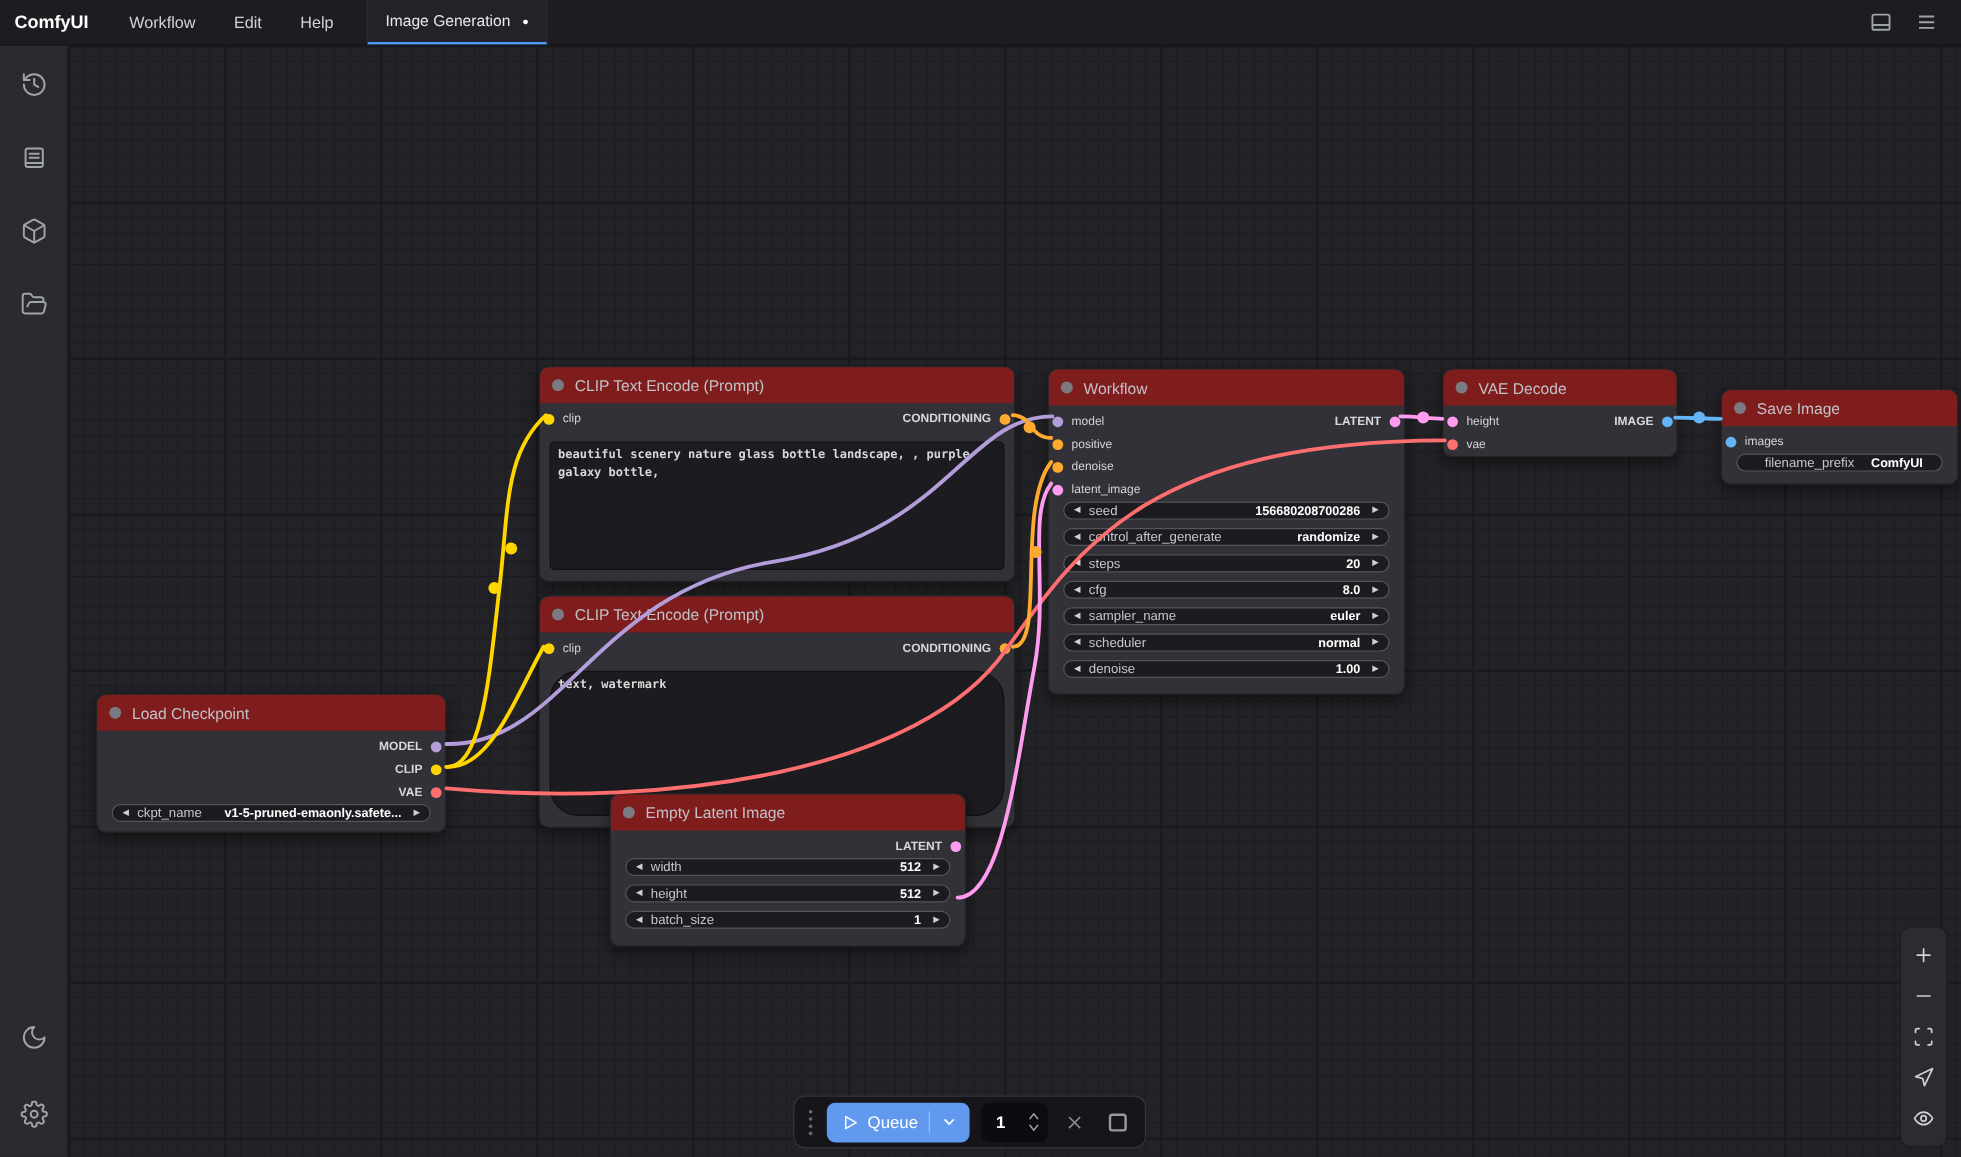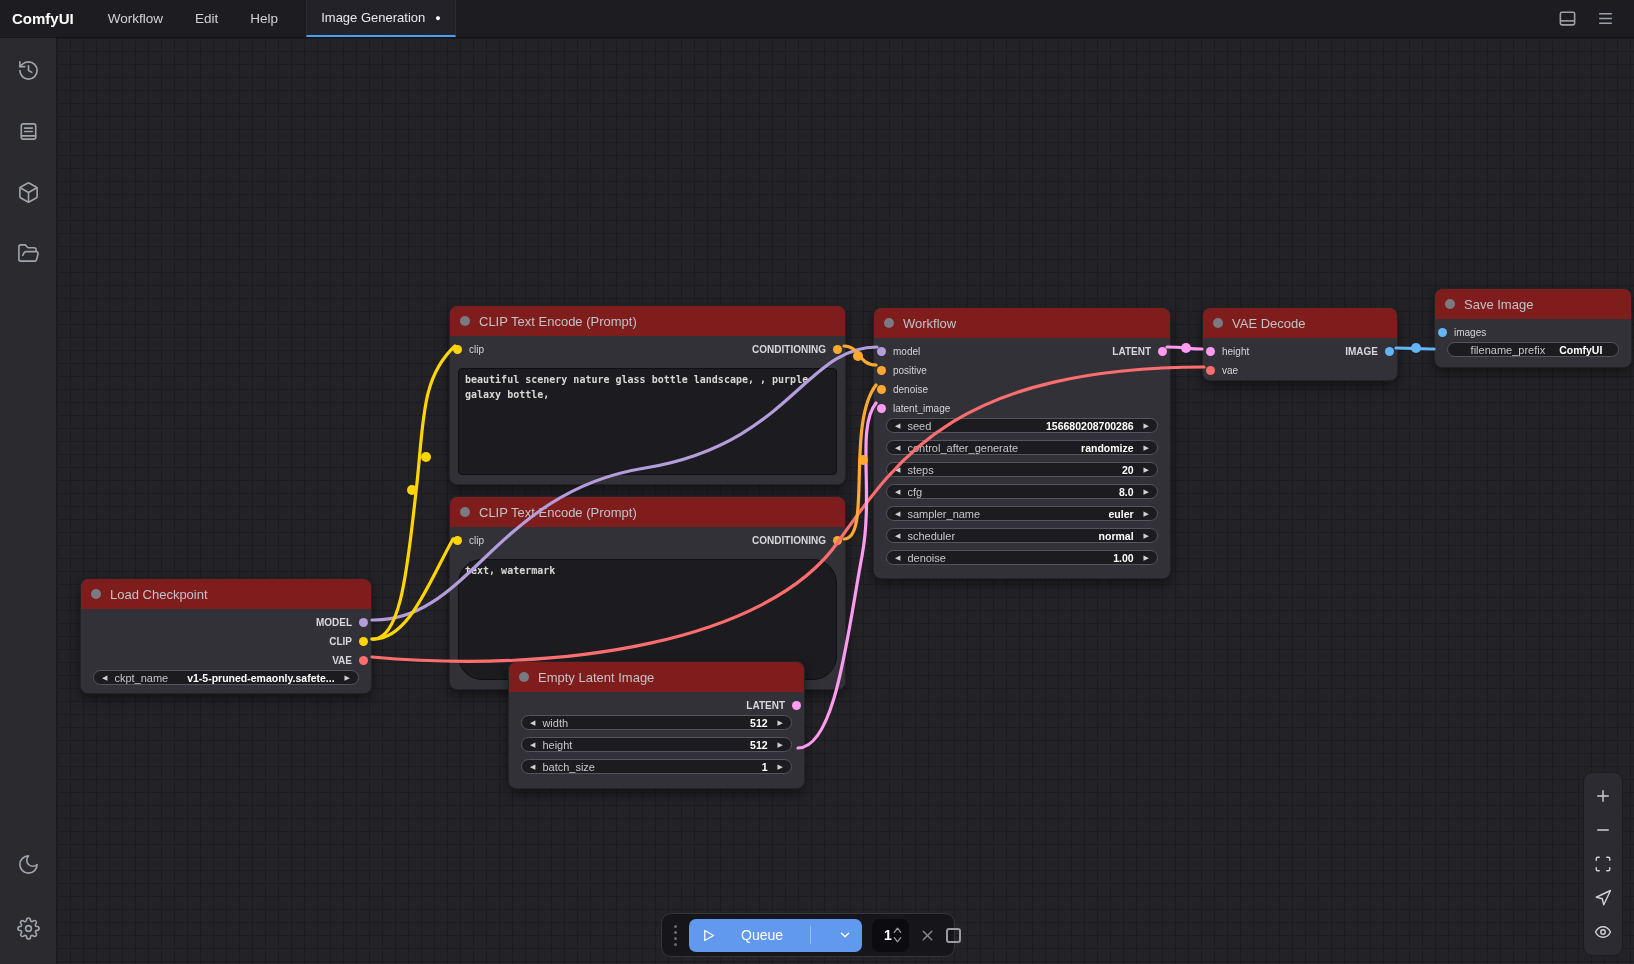--- a/index.html
+++ b/index.html
@@ -79,21 +79,21 @@
     white-space:pre-wrap; overflow:hidden; }
 
   
   #queuebar { position:absolute; left:661px; top:913px; width:294px; height:44px;
     background:#15151a; border:1px solid #35353c; border-radius:10px; z-index:25;
     display:flex; align-items:center; padding:0 10px; gap:10px; }
   #drag-handle { display:flex; flex-direction:column; gap:3px; padding:0 2px;
     cursor:grab; }
   #drag-handle i { width:3px; height:3px; border-radius:50%; background:#6a6a72; }
   #queue-btn { height:33px; background:#6199ee; border:none; border-radius:7px;
-    display:flex; align-items:center; color:#fff; padding:0 10px 0 12px; gap:25px;
+    display:flex; align-items:center; color:#fff; padding:0 10px 0 12px; gap:7px;
     cursor:pointer; }
   #queue-btn .qlabel { font-size:14px; color:#fff; }
   #queue-btn .qdivider { width:1px; height:18px; background:rgba(255,255,255,.35);
     margin:0 2px; }
   #batch-box { height:33px; width:56px; background:#0c0c10; border-radius:7px;
     display:flex; align-items:center; padding:0 6px 0 12px; }
   #batch-value { color:#fff; font-size:14px; font-weight:bold; flex:1; }
   #batch-steppers { display:flex; flex-direction:column; gap:2px; color:#9ea2a8; }
   .qb-icon { color:#8a8a92; display:flex; align-items:center; justify-content:center;
     width:26px; height:26px; cursor:pointer; }
@@ -301,21 +301,21 @@
         </div>
         <div class="slot-row">
           <div class="slot-in">
             <span class="slot-dot" style="background: rgb(255, 110, 110);"></span>
             <span class="slot-label">vae</span>
           </div>
           <div class="slot-out"></div>
         </div>
       </div>
     </div>
-    <div class="node" style="left: 1434px; top: 288px; width: 198px; height: 80px; text-align: right;">
+    <div class="node" style="left: 1434px; top: 324px; width: 198px; height: 80px; text-align: right;">
       <div class="node-header">
         <span class="node-title-dot"></span>
         <span class="node-title">Save Image</span>
       </div>
       <div class="slots">
         <div class="slot-row">
           <div class="slot-in">
             <span class="slot-dot" style="background: rgb(100, 181, 246);"></span>
             <span class="slot-label">images</span>
           </div>

